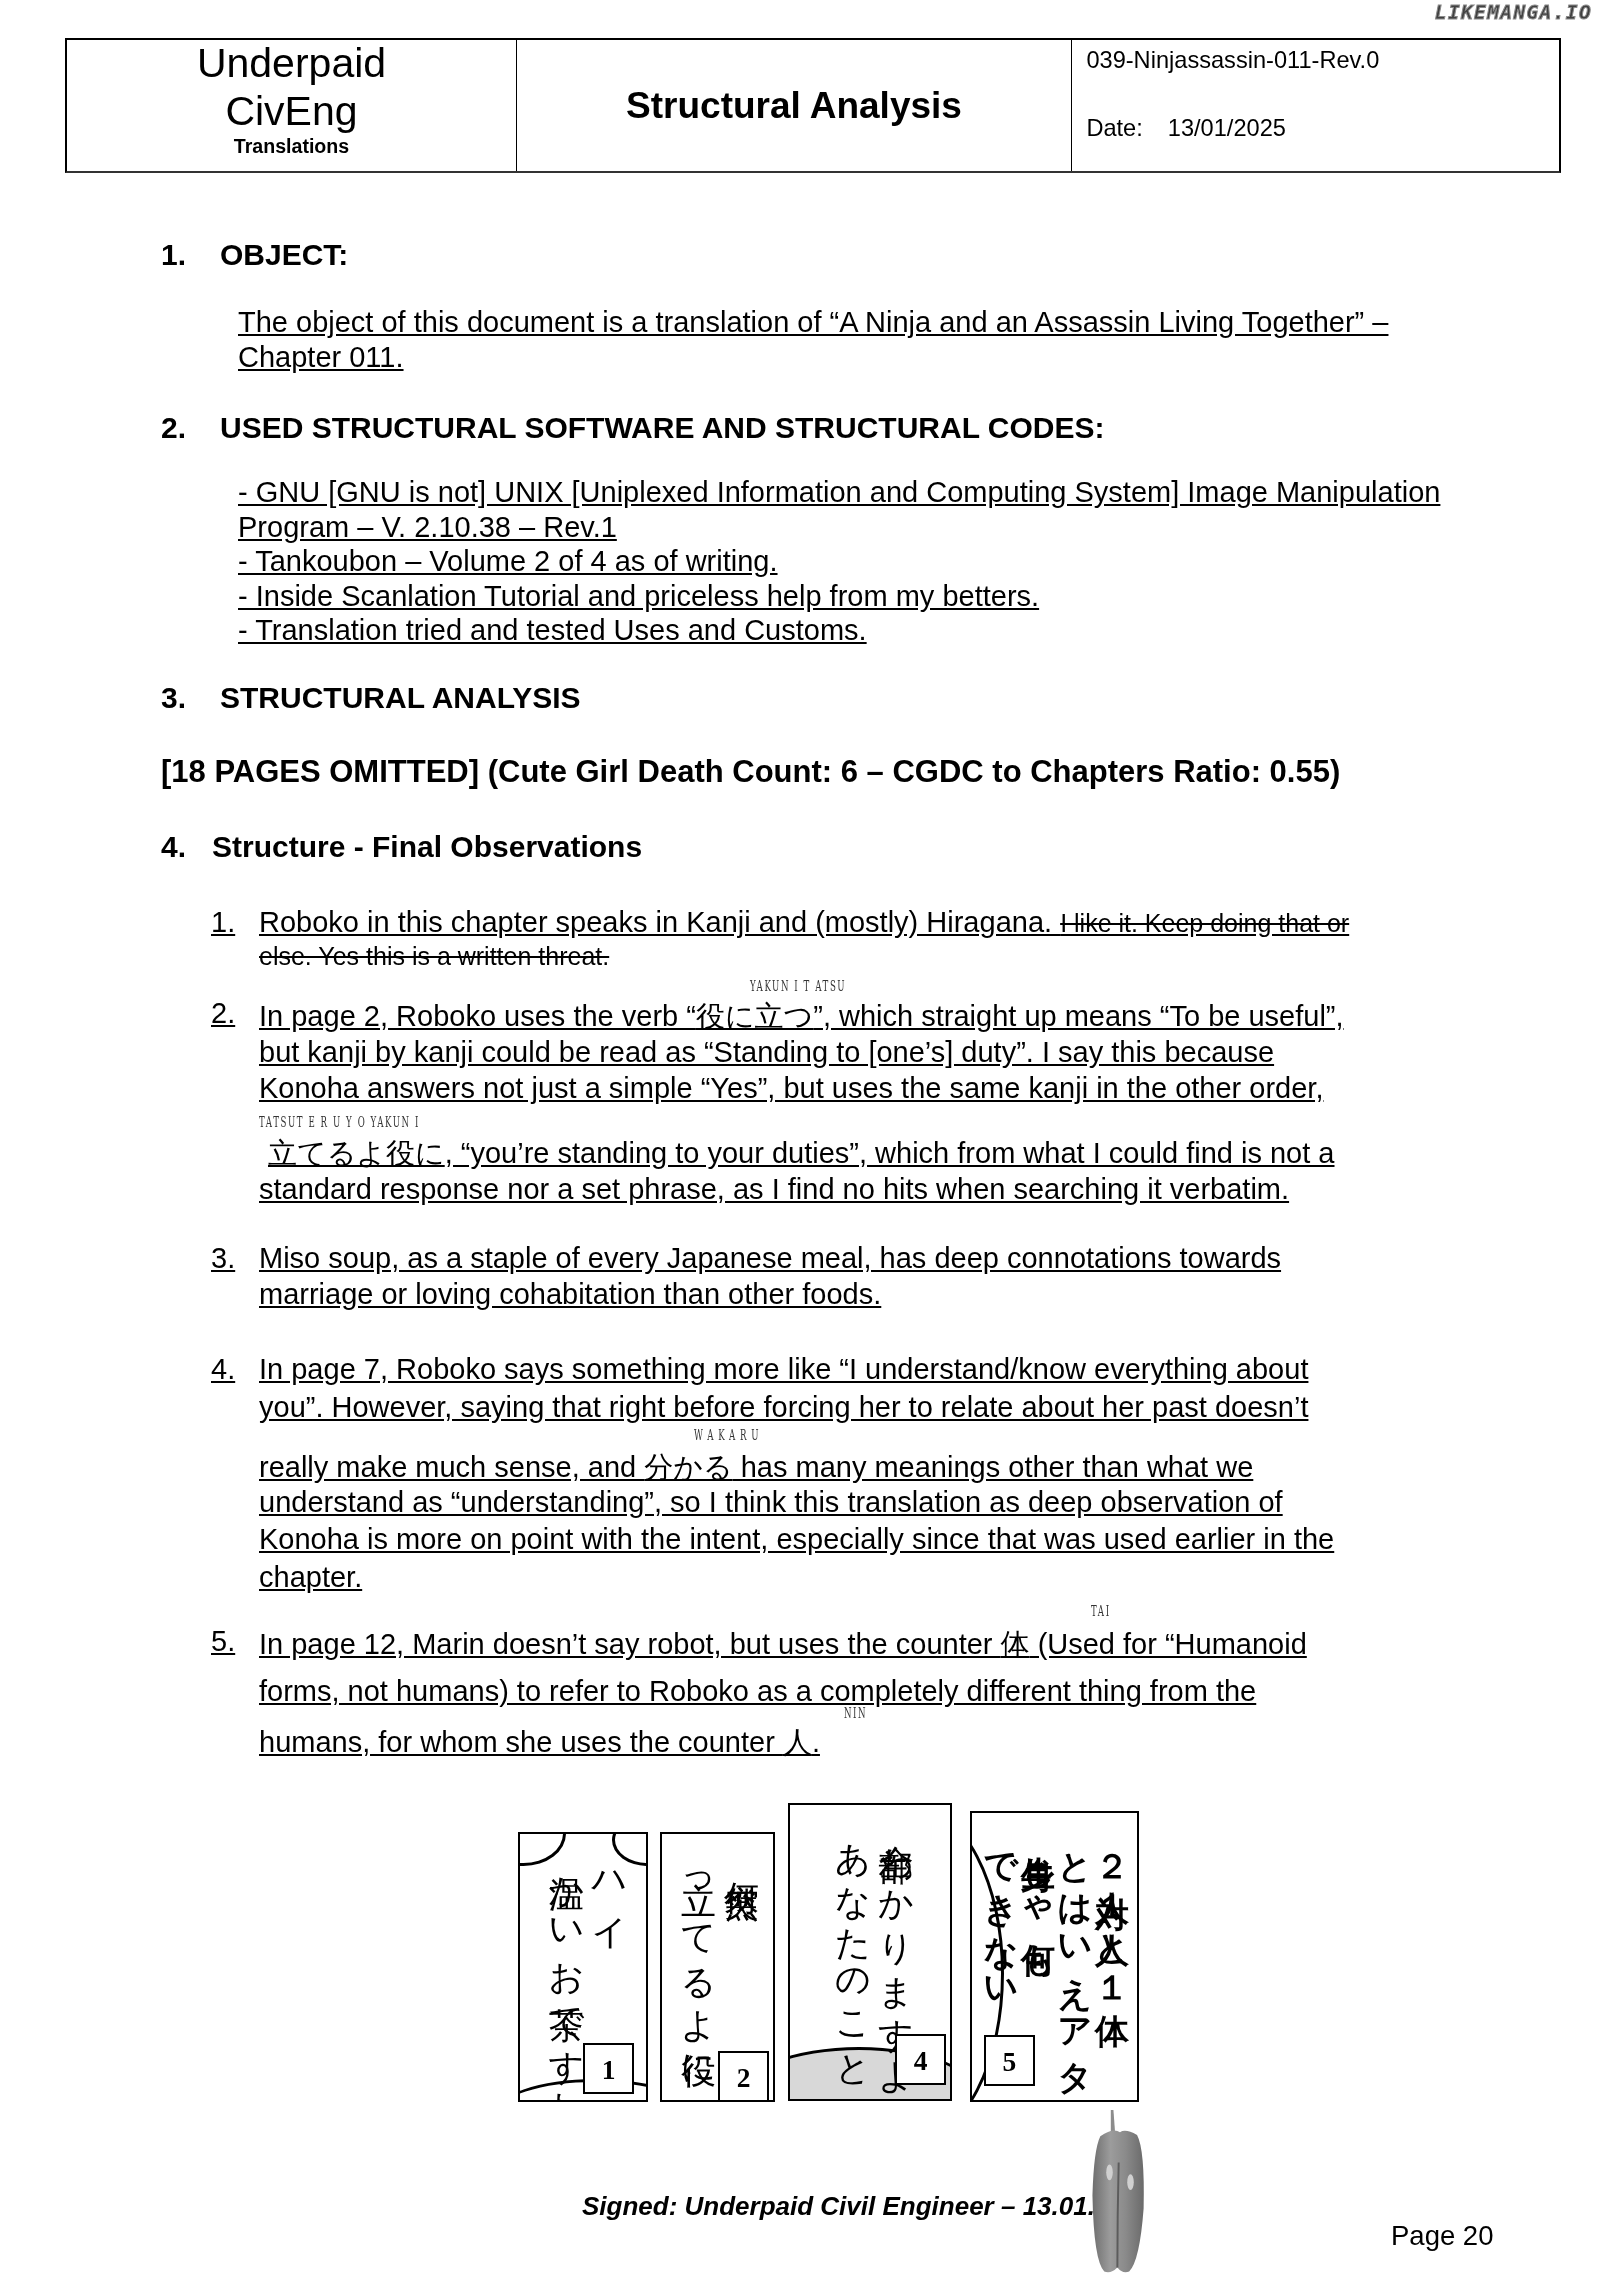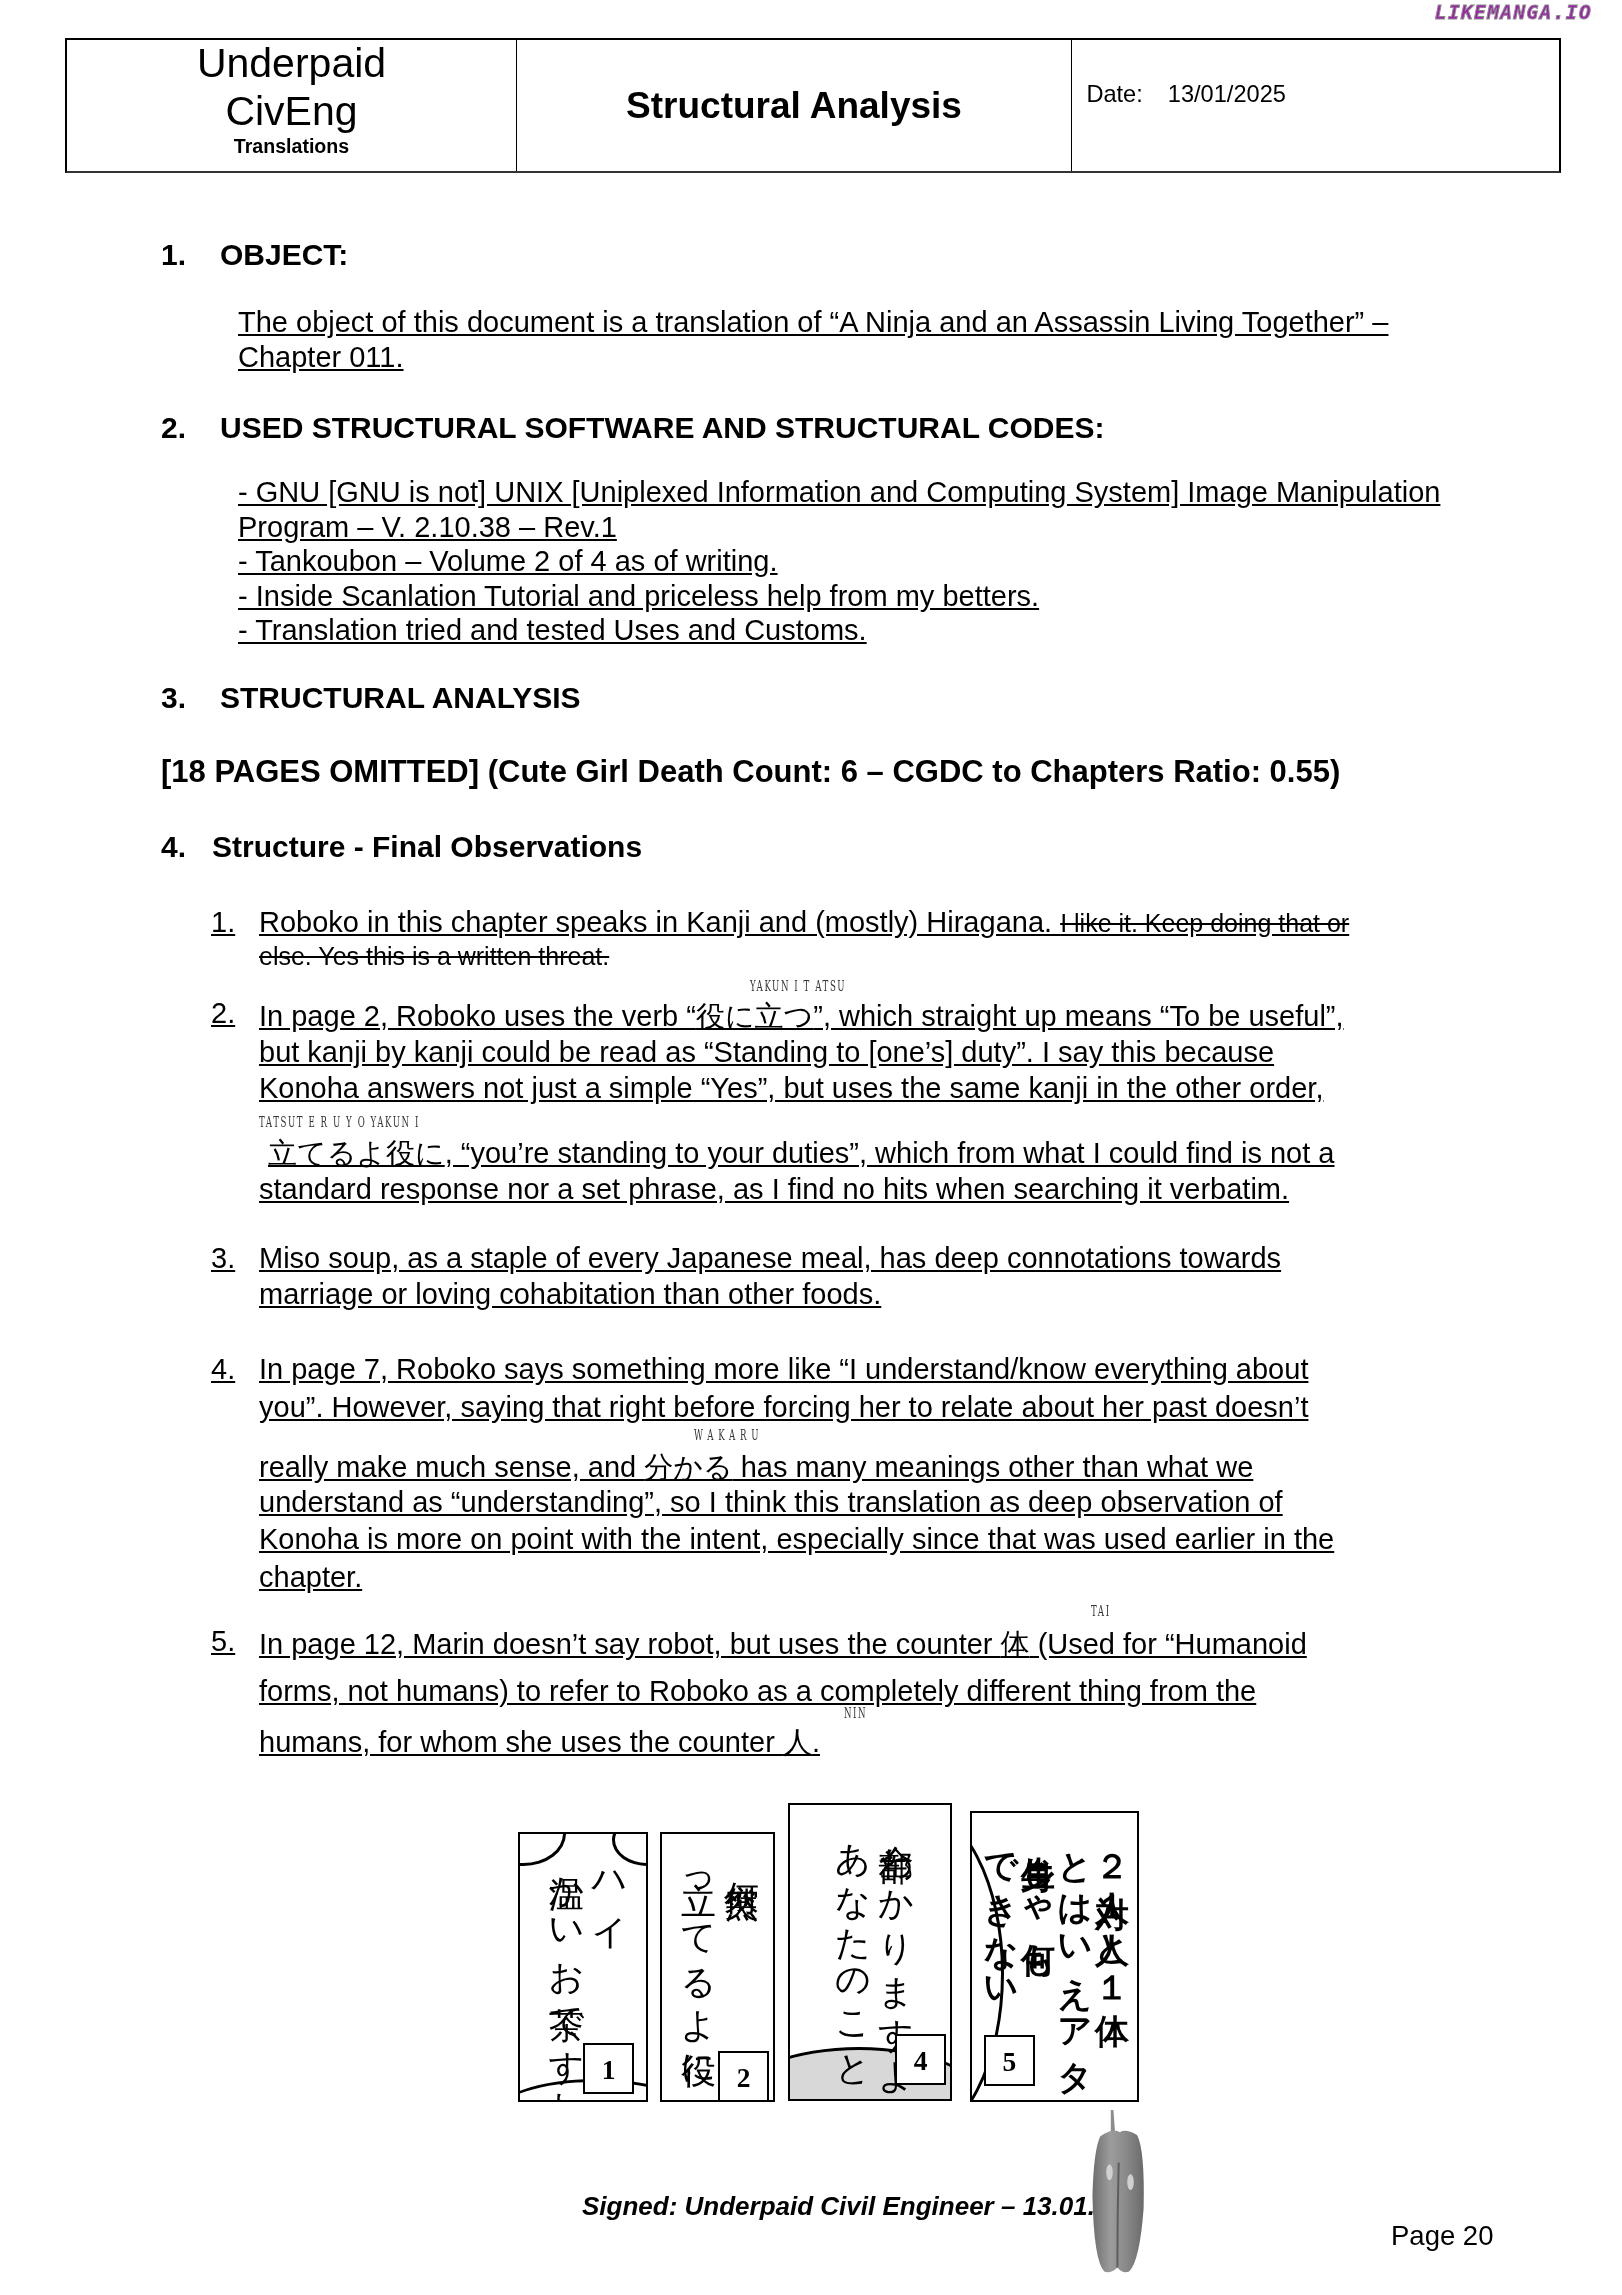--- a/index.html
+++ b/index.html
@@ -1,20 +1,20 @@
 <!DOCTYPE html>
 <html style="font-size:10.5px"><head>
 <meta charset="utf-8">
 <style>
   html, body { margin:0; padding:0; background:#ffffff; }
   body { width:1623px; height:2295px; position:relative; overflow:hidden;
          font-family:"Liberation Sans", sans-serif; color:#000; }
   .abs { position:absolute; }
   .watermark { right:31px; top:1.3px; font-family:"DejaVu Sans Mono", monospace; font-weight:bold;
-               font-style:italic; font-size:19.6px; letter-spacing:1.3px; color:#a21caf;
+               font-style:italic; font-size:19.6px; letter-spacing:1.3px; color:#404040;
                -webkit-text-stroke:1px #8a8a8a; }
   
   .hdr { left:65px; top:38px; width:1496px; height:135px; border:2px solid #000; border-bottom:2.6px solid #333;
          box-sizing:border-box; display:flex; }
   .hdr .c1 { width:450px; border-right:1.3px solid #000; display:flex; flex-direction:column;
              align-items:center; justify-content:center; padding-bottom:13px; box-sizing:border-box; }
   .hdr .c2 { width:554px; border-right:1.3px solid #000; display:flex; align-items:center; justify-content:center; }
   .hdr .c3 { flex:1; padding:2.6px 0 0 14.4px; box-sizing:border-box; font-size:23.6px; line-height:34px; }
   .brand1 { font-size:41px; line-height:48px; }
   .brand2 { font-size:19.6px; font-weight:bold; line-height:23.6px; }
@@ -48,20 +48,21 @@
 <div class="abs hdr">
   <div class="c1">
     <div class="brand1">Underpaid</div>
     <div class="brand1">CivEng</div>
     <div class="brand2">Translations</div>
   </div>
   <div class="c2">
     <div class="hdr-title">Structural Analysis</div>
   </div>
   <div class="c3">
+    <div>039-Ninjassassin-011-Rev.0</div>
     <div class="gap"></div>
     <div><span>Date:</span><span class="date-val">13/01/2025</span></div>
   </div>
 </div>
 
 <div class="abs h" style="left:161px; top:238px;">
   <span class="num">1.</span><span>OBJECT:</span>
 </div>
 <div class="abs t" style="left:238px; top:306px;">The object of this document is a translation of “A Ninja and an Assassin Living Together” –</div>
 <div class="abs t" style="left:238px; top:341px;">Chapter 011.</div>

